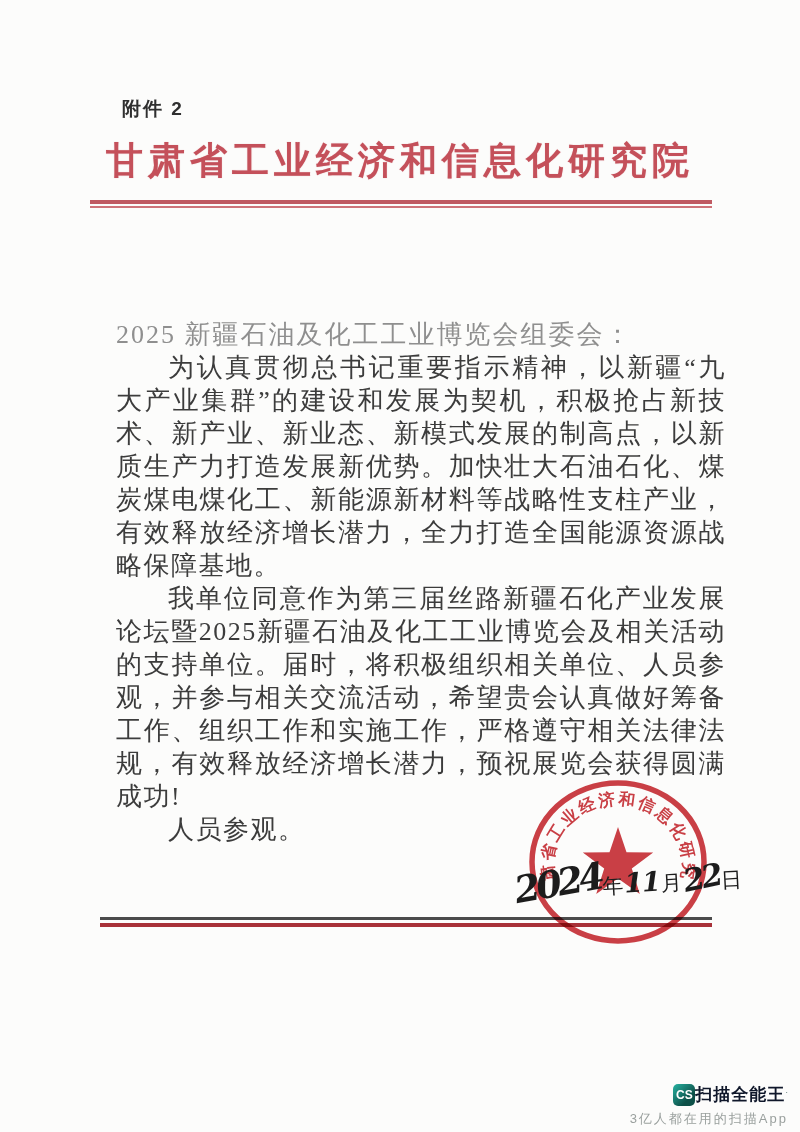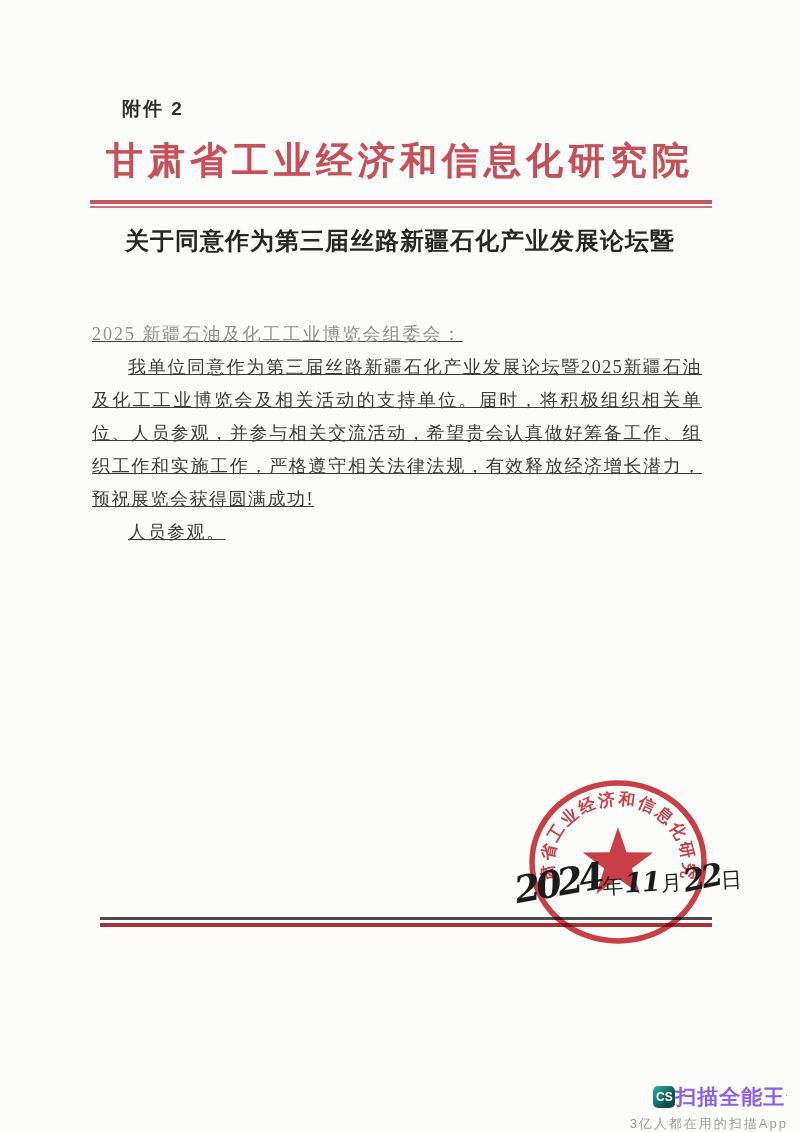--- a/index.html
+++ b/index.html
@@ -30,23 +30,23 @@
   .rule-top .a{height:4px;background:#b43c45;opacity:.85;}
   .rule-top .b{height:2px;background:#c25059;margin-top:2px;opacity:.8;}
   
   .doc-title{
     position:absolute;left:60px;top:226px;width:680px;
     text-align:center;font-weight:700;font-size:24px;line-height:31px;
     color:#262626;letter-spacing:1px;
   }
   
   .body-block{
-    position:absolute;left:92px;top:318px;width:610px;
-    font-size:18px;line-height:33px;color:#3c3c3c;
-    letter-spacing:1.5px;text-align:justify;text-decoration:underline;
+    position:absolute;left:116px;top:318px;width:610px;
+    font-size:26px;line-height:33px;color:#3c3c3c;
+    letter-spacing:1.5px;text-align:justify;
   }
   .body-block p{margin:0;}
   .salutation{color:#8f8f8f;letter-spacing:2px;}
   .para{text-indent:2em;}
   .closing{text-indent:2em;}
   
   .seal{
     position:absolute;left:527px;top:771px;width:182px;height:182px;
     opacity:.88;mix-blend-mode:multiply;z-index:5;
   }
@@ -72,44 +72,44 @@
     font-family:"Liberation Sans","DejaVu Sans",sans-serif;
     text-align:right;
   }
   .wm-row{display:flex;align-items:center;justify-content:flex-end;}
   .wm-badge{
     width:22px;height:22px;border-radius:5px;
     background:linear-gradient(135deg,#27b3a2 0%,#0d5048 70%);
     color:#ffffff;font-weight:700;font-size:12px;
     display:flex;align-items:center;justify-content:center;
   }
-  .wm-name{font-size:21px;font-weight:700;color:#8b5cf6;letter-spacing:1px;}
+  .wm-name{font-size:17px;font-weight:700;color:#0f172a;letter-spacing:1px;}
   .wm-tm{font-size:8px;color:#17433d;vertical-align:top;}
   .wm-tagline{margin-top:4px;font-size:13px;color:#9aa09e;letter-spacing:2px;}
 </style>
 </head>
 <body>
 
 <div class="page">
 
   <div class="attachment">附件 2</div>
 
   <h1 class="letterhead">甘肃省工业经济和信息化研究院</h1>
 
   <div class="rule-top">
     <div class="a"></div>
     <div class="b"></div>
   </div>
 
   <div class="doc-title">
-    <div>关于同意作为第三届丝路新疆石化产业发展论坛暨</div>
   </div>
 
   <div class="body-block">
     <p class="salutation">2025 新疆石油及化工工业博览会组委会：</p>
+    <p class="para">为认真贯彻总书记重要指示精神，以新疆“九大产业集群”的建设和发展为契机，积极抢占新技术、新产业、新业态、新模式发展的制高点，以新质生产力打造发展新优势。加快壮大石油石化、煤炭煤电煤化工、新能源新材料等战略性支柱产业，有效释放经济增长潜力，全力打造全国能源资源战略保障基地。</p>
     <p class="para">我单位同意作为第三届丝路新疆石化产业发展论坛暨2025新疆石油及化工工业博览会及相关活动的支持单位。届时，将积极组织相关单位、人员参观，并参与相关交流活动，希望贵会认真做好筹备工作、组织工作和实施工作，严格遵守相关法律法规，有效释放经济增长潜力，预祝展览会获得圆满成功!</p>
     <p class="closing">人员参观。</p>
   </div>
 
   <div class="seal">
     <svg width="182" height="182" viewBox="0 0 182 182">
       <ellipse cx="91" cy="91" rx="86" ry="79" fill="none" stroke="#c5252c" stroke-width="5.5"></ellipse>
       <path fill="#c5252c" d="M91,56 L99.5,81.3 L126.2,81.6 L104.8,97.5 L112.8,122.9 L91,107.5 L69.2,122.9 L77.2,97.5 L55.8,81.6 L82.5,81.3 Z"></path>
       <defs>
         <path id="sealArc" d="M 29.5 113 A 65 60 0 1 1 152.5 113"></path>

